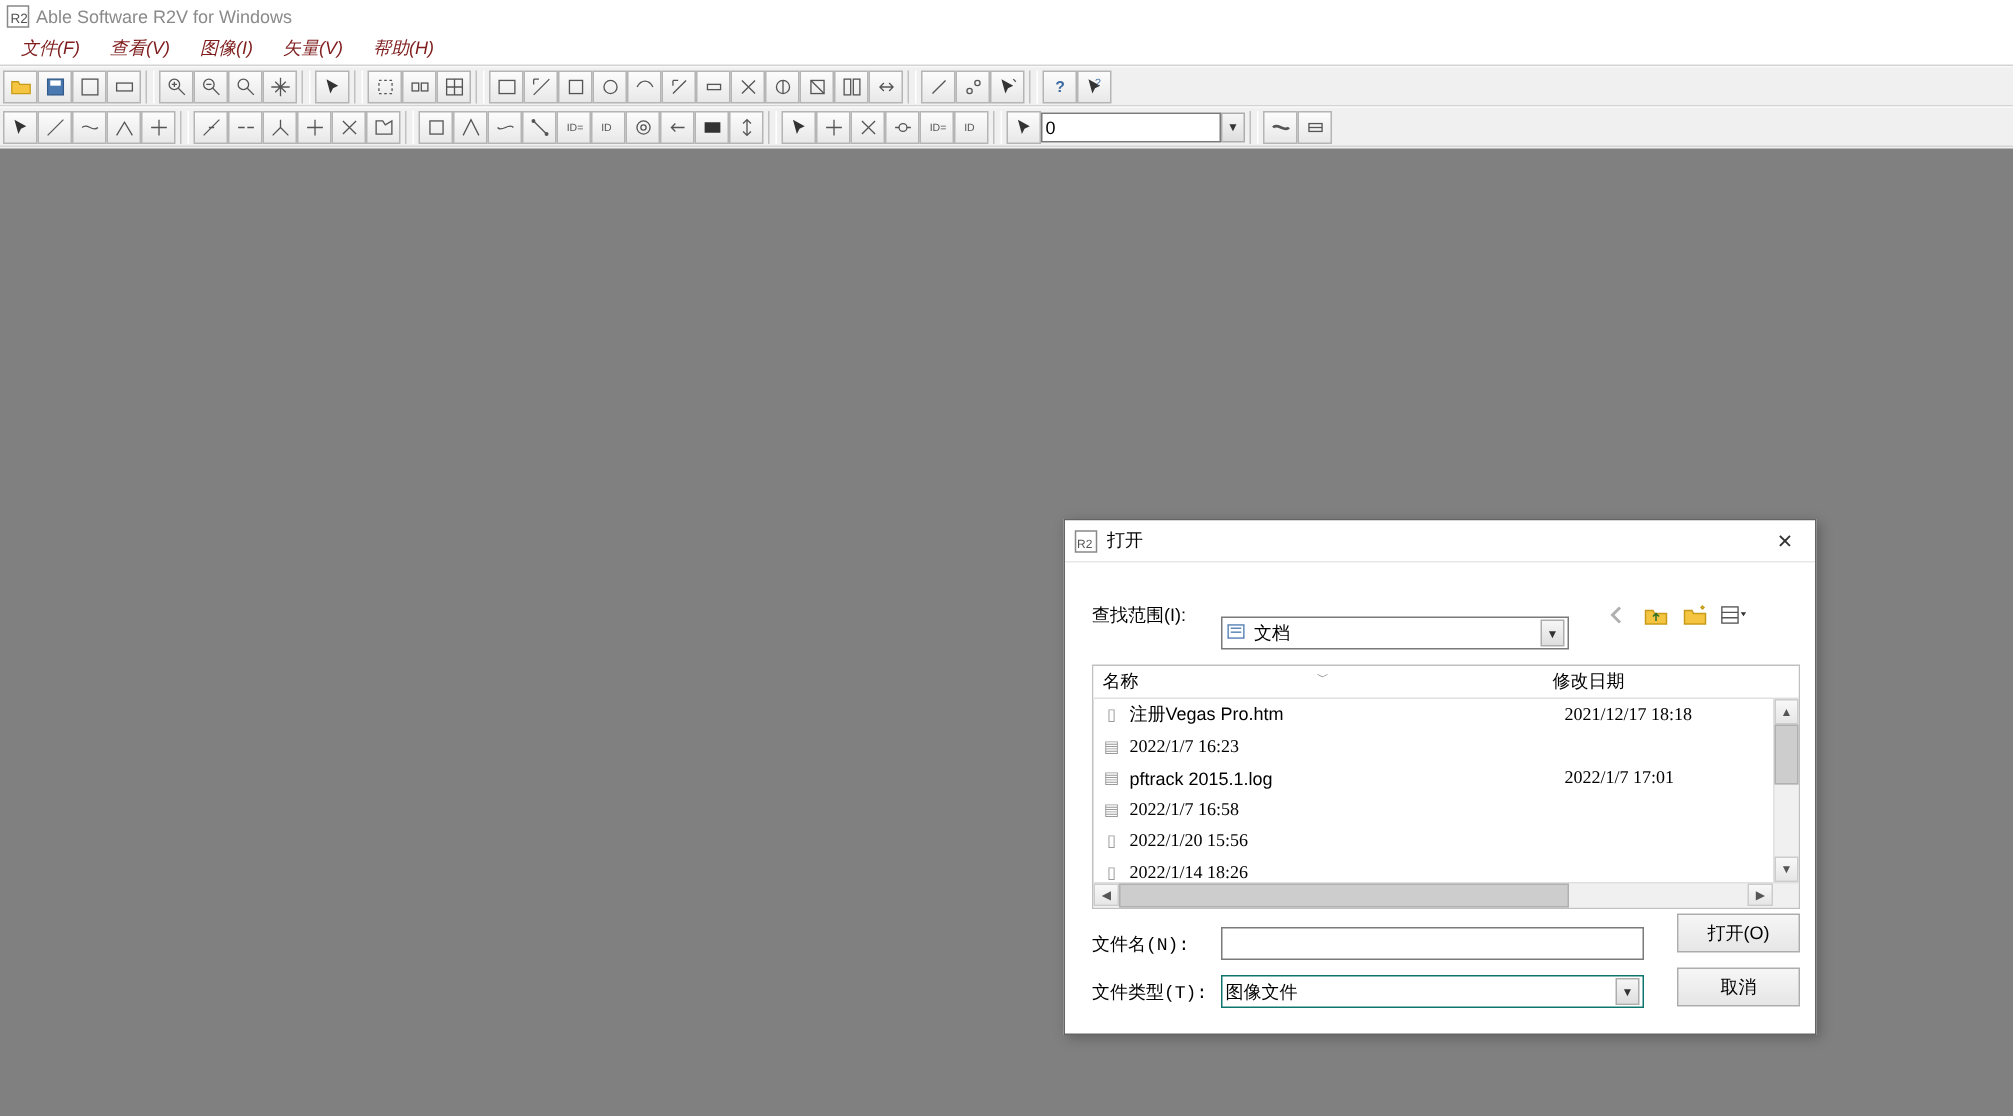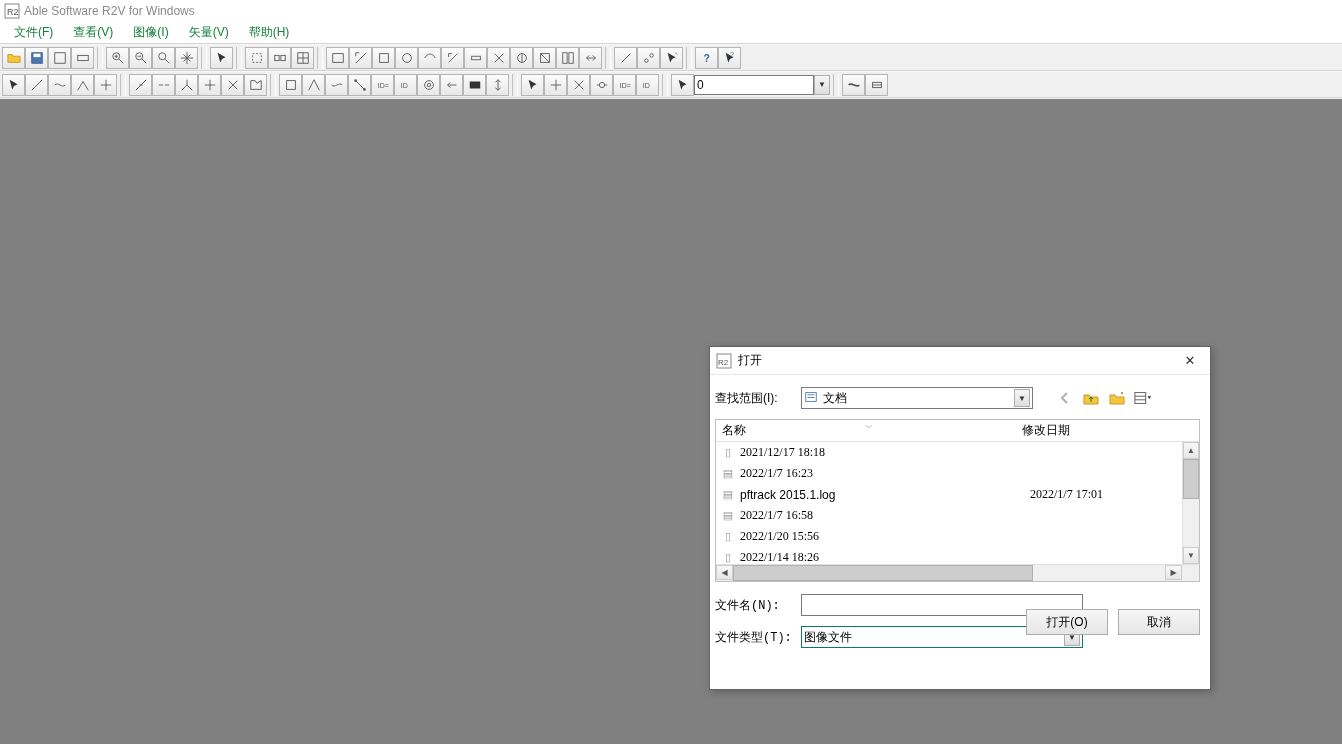--- a/index.html
+++ b/index.html
@@ -33,22 +33,23 @@
   .menubar {
     height: 22px;
     background: #ffffff;
     display: flex;
     align-items: center;
     padding: 0 4px;
     border-bottom: 1px solid #d4d4d4;
   }
   .menubar .menu-item {
     padding: 2px 10px;
-    color: #15803d;
+    color: #7f1d1d;
     cursor: default;
+    font-style: italic;
   }
 
   
   .toolbar-row {
     background: #f0f0f0;
     border-bottom: 1px solid #d4d4d4;
     border-top: 1px solid #f8f8f8;
     display: flex;
     align-items: center;
     padding: 2px 2px;
@@ -119,33 +120,34 @@
     display: inline-flex; align-items: center; justify-content: center;
   }
   .dlg-close {
     margin-left: auto;
     width: 28px; height: 20px;
     display: flex; align-items: center; justify-content: center;
     font-size: 13px;
     color: #333;
   }
 
-  .dlg-body { padding: 12px 10px 6px 5px; }
+  .dlg-body { padding: 12px 10px 6px 18px; }
 
   .row-lookin {
     display: flex; align-items: center;
     margin-bottom: 10px;
   }
   .row-lookin .label { width: 86px; }
   .lookin-combo {
     display: flex; align-items: center;
     border: 1px solid #7a7a7a;
     height: 22px; width: 232px;
     background: #fff;
     padding: 0 2px;
+    margin-top: 24px;
   }
   .lookin-combo .folder-glyph { width: 16px; margin-right: 3px; color: #2a6bb0; }
   .lookin-combo .combo-arrow {
     margin-left: auto;
     width: 16px; height: 18px;
     border: 1px solid #adadad;
     background: linear-gradient(#f6f6f6,#dedede);
     display: flex; align-items:center; justify-content:center;
     font-size: 8px; color:#333;
   }
@@ -236,21 +238,21 @@
     height: 22px; border: 1px solid #7a7a7a; background:#fff;
     padding: 0 3px; font-size: 12px;
     width: 282px;
   }
   .type-combo { width: 282px; height: 22px; border:1px solid #0f766e; background:#fff; display:flex; align-items:center; padding:0 2px; }
   .type-combo .combo-arrow { margin-left:auto; width:16px; height:18px; border:1px solid #adadad; background:linear-gradient(#f6f6f6,#dedede); display:flex; align-items:center; justify-content:center; font-size:8px; color:#333; }
 
   .side-buttons {
     position: absolute;
     right: 10px; top: 234px;
-    display: flex; flex-direction: row; gap: 10px;
+    display: flex; flex-direction: column; gap: 10px;
   }
   .dlg-btn {
     width: 82px; height: 26px;
     border: 1px solid #adadad;
     background: linear-gradient(#f6f6f6,#e6e6e6);
     display:flex; align-items:center; justify-content:center;
     font-size: 12px;
   }
 
   
@@ -675,20 +677,21 @@
 
     <div class="filelist-wrap">
       <div class="list-head" style="position:relative;">
         <span class="col-name">名称</span>
         <span class="col-date">修改日期</span>
         <span class="sort-indicator">﹀</span>
       </div>
       <div class="list-rows">
         <div class="list-row">
           <span class="file-glyph">▯</span>
+          <span class="file-name">注册Vegas Pro.htm</span>
           <span class="file-date">2021/12/17 18:18</span>
         </div>
         <div class="list-row">
           <span class="file-glyph">▤</span>
           <span class="file-date">2022/1/7 16:23</span>
         </div>
         <div class="list-row">
           <span class="file-glyph">▤</span>
           <span class="file-name">pftrack 2015.1.log</span>
           <span class="file-date">2022/1/7 17:01</span>

